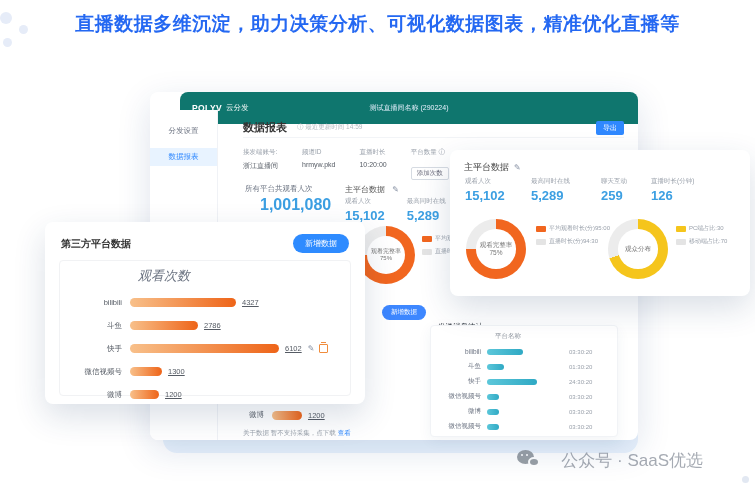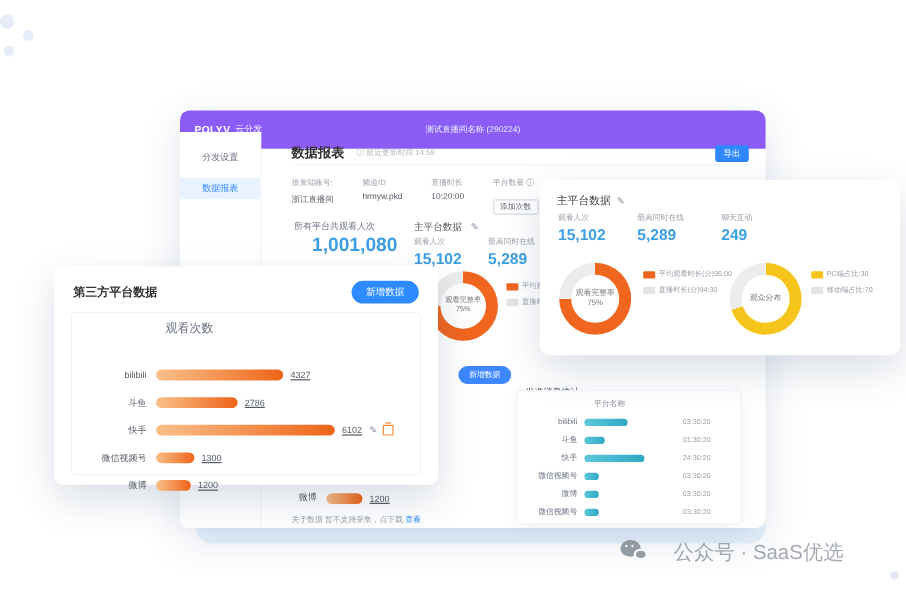--- a/index.html
+++ b/index.html
@@ -16,22 +16,22 @@
 
   .headline { position:absolute; left:0; right:0; top:11px; text-align:center;
               color:#2468f2; font-size:19px; font-weight:bold; letter-spacing:.5px; }
 
   .backdrop { position:absolute; left:163px; top:112px; width:475px; height:341px;
               background:#e9f3fd; border-radius:14px; }
 
   
   .window { position:absolute; left:150px; top:92px; width:488px; height:348px;
             background:#fff; border-radius:8px; box-shadow:0 10px 34px rgba(20,60,120,.14); z-index:1; }
-  .topbar { position:relative; height:18px; background:#8b5cf6; border-radius:8px 8px 0 0;
-            display:flex; align-items:center; padding:16px 12px; color:#fff; }
+  .topbar { position:relative; height:18px; background:#0f766e; border-radius:8px 8px 0 0;
+            display:flex; align-items:center; padding:16px 12px; color:#fff;margin-left:30px; }
   .logo-brand { font-size:8.5px; font-weight:bold; letter-spacing:.4px; }
   .logo-suffix { font-size:7.5px; margin-left:4px; opacity:.95; }
   .tb-title { position:absolute; left:0; right:0; text-align:center; font-size:7px; color:#e9f2ff; }
 
   .sidebar { position:absolute; left:0; top:18px; bottom:0; width:68px; background:#fff;
              border-right:1px solid #f0f2f6; border-radius:0 0 0 8px; padding-top:12px; }
   .sb-item { height:18px; line-height:18px; text-align:center; font-size:7.5px; color:#6b7280; margin-bottom:8px; cursor:pointer; }
   .sb-item.active { background:#e8f3ff; color:#2f88ff; }
 
   .content { position:absolute; left:68px; top:18px; right:0; bottom:0; }
@@ -90,21 +90,21 @@
   
   .card { position:absolute; background:#fff; border-radius:8px;
           box-shadow:0 12px 32px rgba(25,55,100,.16); z-index:3; }
   .card-left { left:45px; top:222px; width:320px; height:182px; }
   .cl-head { display:flex; align-items:center; padding:12px 16px 0 16px; }
   .cl-title { font-size:10px; font-weight:bold; color:#333; }
   .pill-btn { margin-left:auto; background:#2e8bff; color:#fff; font-size:8px;
               padding:4px 12px; border-radius:10px; cursor:pointer; }
   .cl-panel { position:absolute; left:14px; right:14px; top:38px; bottom:8px;
               border:1px solid #f1f2f4; border-radius:4px; padding-top:6px; }
-  .vb-header { font-size:10px; color:#6a7280; margin-left:78px; margin-bottom:20px; }
+  .vb-header { font-size:13px; color:#6a7280; margin-left:78px; margin-bottom:6px;font-style:italic; }
   .bar-row { display:flex; align-items:center; height:23px; }
   .bar-label { width:70px; text-align:right; padding-right:8px; font-size:7.5px; color:#555b64; white-space:nowrap; }
   .hbar { height:9px; border-radius:4.5px; background:linear-gradient(90deg,#f8c08a,#ee6418); }
   .bar-value { font-size:7.5px; color:#555b64; margin-left:6px;text-decoration:underline; }
   .edit-ic { font-size:8px; color:#8a94a6; margin-left:6px; cursor:pointer; }
   .trash-ic { position:relative; width:9px; height:9px; border:1px solid #f08c3c; border-radius:1px;
               margin-left:5px; cursor:pointer; }
   .trash-ic::before { content:""; position:absolute; left:1px; right:1px; top:-3px; height:1px; background:#f08c3c; }
 
   .card-right { left:450px; top:150px; width:300px; height:146px; }
@@ -131,20 +131,21 @@
 </style>
 </head>
 <body>
 
 <div class="canvas">
   <span class="dot d1"></span>
   <span class="dot d2"></span>
   <span class="dot d3"></span>
   <span class="dot d4"></span>
 
+  <div class="headline">直播数据多维沉淀，助力决策分析、可视化数据图表，精准优化直播等</div>
 
   <div class="backdrop"></div>
 
   <div class="window">
     <div class="topbar">
       <span class="logo-brand">POLYV</span>
       <span class="logo-suffix">云分发</span>
       <span class="tb-title">测试直播间名称 (290224)</span>
     </div>
 
@@ -321,21 +322,25 @@
         <div class="stat">
           <div class="stat-label">观看人次</div>
           <div class="stat-value">15,102</div>
         </div>
         <div class="stat">
           <div class="stat-label">最高同时在线</div>
           <div class="stat-value">5,289</div>
         </div>
         <div class="stat">
           <div class="stat-label">聊天互动</div>
-          <div class="stat-value">249</div>
+          <div class="stat-value">259</div>
+        </div>
+        <div class="stat">
+          <div class="stat-label">直播时长(分钟)</div>
+          <div class="stat-value">126</div>
         </div>
       </div>
     <div class="donut donut-r1" style="background: conic-gradient(rgb(241, 102, 31) 0deg, rgb(241, 102, 31) 75%, rgb(236, 236, 236) 75%, rgb(236, 236, 236) 100%);">
         <div class="hole">
           <div>观看完整率</div>
           <div>75%</div>
         </div>
       </div>
     <div class="legend legend-r1">
         <div class="lg-item">

